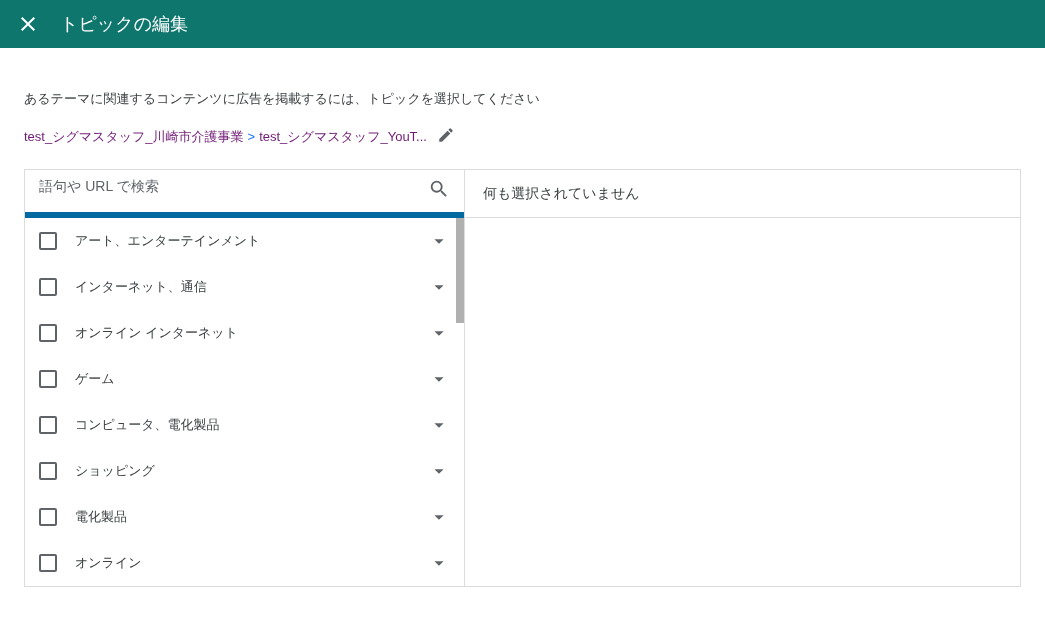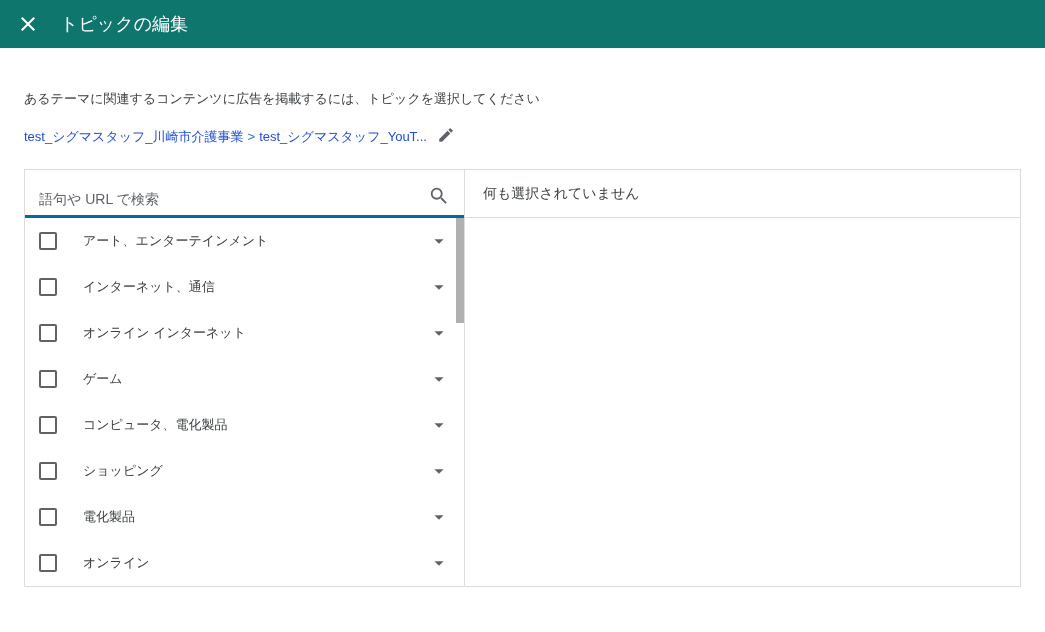--- a/index.html
+++ b/index.html
@@ -4,32 +4,32 @@
   <style>
     * { margin: 0; padding: 0; box-sizing: border-box; }
     body { font-family: Arial, "Hiragino Sans", "Meiryo", sans-serif; font-size: 13px; color: #3c4043; background: #fff; }
     .header { background: #0f766e; color: #fff; display: flex; align-items: center; padding: 10px 16px; height: 48px; }
     .close-btn { width: 24px; height: 24px; display: flex; align-items: center; justify-content: center; cursor: pointer; margin-right: 20px; }
     .close-btn svg { width: 14px; height: 14px; fill: #fff; }
     .header-title { font-size: 18px; font-weight: 400; }
     .content { padding: 24px 24px 0 24px; }
     .intro { font-size: 13px; color: #3c4043; margin-bottom: 18px; margin-top: 18px; }
     .breadcrumb { display: flex; align-items: center; margin-bottom: 22px; }
-    .breadcrumb a { color: #1d4ed8; text-decoration: none; font-size: 13px; cursor: pointer; }
+    .breadcrumb a { color: #701a75; text-decoration: none; font-size: 13px; cursor: pointer; }
     .breadcrumb .sep { color: #1a73e8; padding: 0 4px; font-size: 13px; }
     .edit-icon { margin-left: 10px; cursor: pointer; }
     .edit-icon svg { width: 18px; height: 18px; fill: #5f6368; }
     .panel-wrap { display: flex; border: 1px solid #dadce0; }
     .left-panel { width: 440px; border-right: 1px solid #dadce0; display: flex; flex-direction: column; }
-    .search-row { display: flex; align-items: flex-end; padding: 8px 14px; height: 48px; border-bottom: 3px solid #0369a1; }
+    .search-row { display: flex; align-items: flex-start; padding: 8px 14px; height: 48px; border-bottom: 6px solid #0369a1; }
     .search-input { flex: 1; border: none; outline: none; font-size: 14px; color: #5f6368; background: transparent; }
     .search-input::placeholder { color: #5f6368; }
     .search-icon { width: 22px; height: 22px; fill: #5f6368; cursor: pointer; }
     .topic-list { position: relative; }
-    .topic-item { display: flex; align-items: center; padding: 0 14px; height: 46px; cursor: default; gap: 8px; }
+    .topic-item { display: flex; align-items: center; padding: 0 14px; height: 46px; cursor: default; }
     .checkbox { width: 18px; height: 18px; border: 2px solid #5f6368; border-radius: 2px; cursor: pointer; flex-shrink: 0; }
     .topic-label { margin-left: 18px; font-size: 13px; color: #3c4043; flex: 1; }
     .chevron { width: 22px; height: 22px; fill: #5f6368; cursor: pointer; }
     .scrollbar-thumb { position: absolute; right: 0; top: 0; width: 8px; height: 105px; background: #b0b0b0; border-radius: 0; }
     .right-panel { flex: 1; display: flex; flex-direction: column; text-align: right; }
     .right-header { padding: 14px 18px; height: 48px; border-bottom: 1px solid #dadce0; font-size: 14px; color: #3c4043; display: flex; align-items: center; }
     .right-body { padding: 16px 18px; font-size: 13px; color: #5f6368; line-height: 1.6; }
   </style>
 </head>
 <body>

